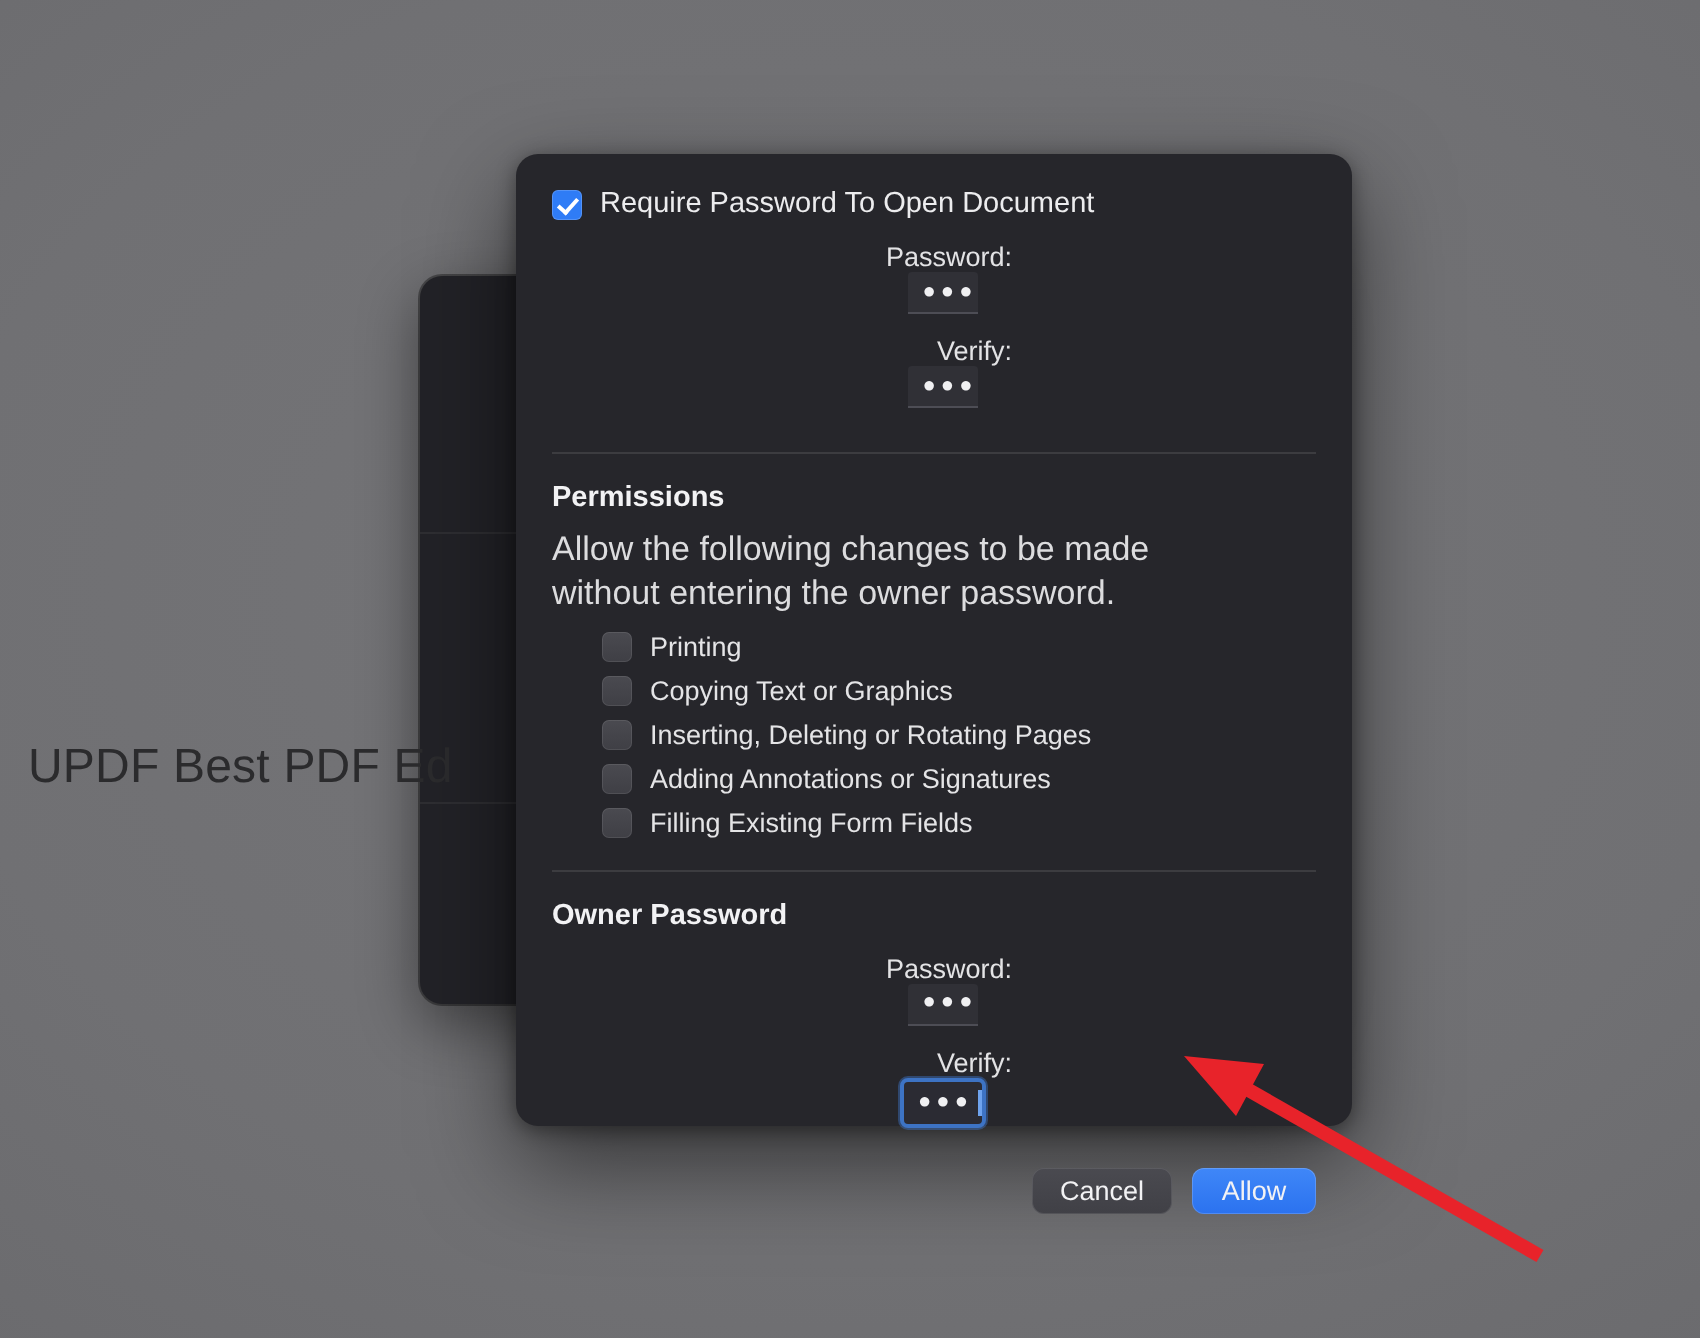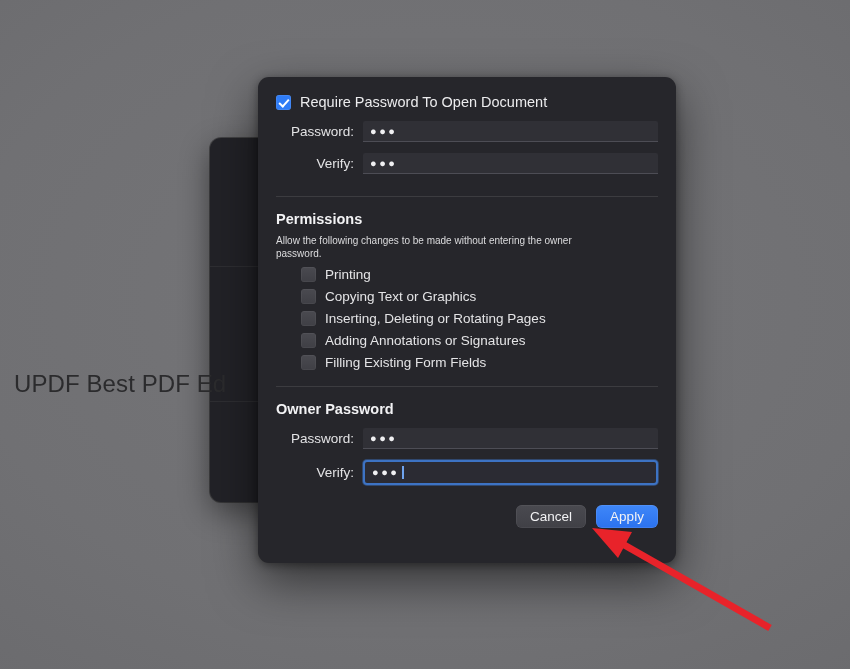--- a/index.html
+++ b/index.html
@@ -119,20 +119,21 @@
   #require-label {
     margin-left: 9px;
     font-size: 14.5px;
     color: #ececee;
   }
 
   .field-row {
     margin-top: 11px;
     display: flex;
     align-items: center;
+    flex-direction: column;
   }
   .field-label {
     font-size: 13.5px;
     color: #e3e3e5;
     width: 78px;
     text-align: right;
     flex: 0 0 auto;
   }
   .field-input {
     margin-left: 9px;
@@ -174,21 +175,21 @@
   #divider-1 { margin-top: 22px; }
   #divider-2 { margin-top: 16px; }
 
   .section-title {
     font-size: 14.5px;
     font-weight: bold;
     color: #f2f2f4;
     margin-top: 14px;
   }
   #permissions-desc {
-    font-size: 10px;
+    font-size: 17px;
     color: #dcdcde;
     line-height: 1.32;
     margin-top: 7px;
     width: 302px;
   }
 
   .perm-row {
     display: flex;
     align-items: flex-end;
     margin-top: 7px;
@@ -314,21 +315,21 @@
     <div class="field-row">
       <span class="field-label">Verify:</span>
       <span class="field-input focused">
         <span class="dots">●●●</span>
         <span class="caret"></span>
       </span>
     </div>
 
     <div id="button-row">
       <button class="btn" id="cancel-button">Cancel</button>
-      <button class="btn" id="apply-button">Apply</button>
+      <button class="btn" id="apply-button">Allow</button>
     </div>
 
   </div>
 
   <svg id="arrow-annotation" viewBox="0 0 215 130">
     <g>
       <line x1="200" y1="118" x2="42" y2="28" stroke="#E8232A" stroke-width="7" stroke-linecap="butt"></line>
       <polygon points="22,18 62,22 48,48" fill="#E8232A"></polygon>
     </g>
   </svg>

